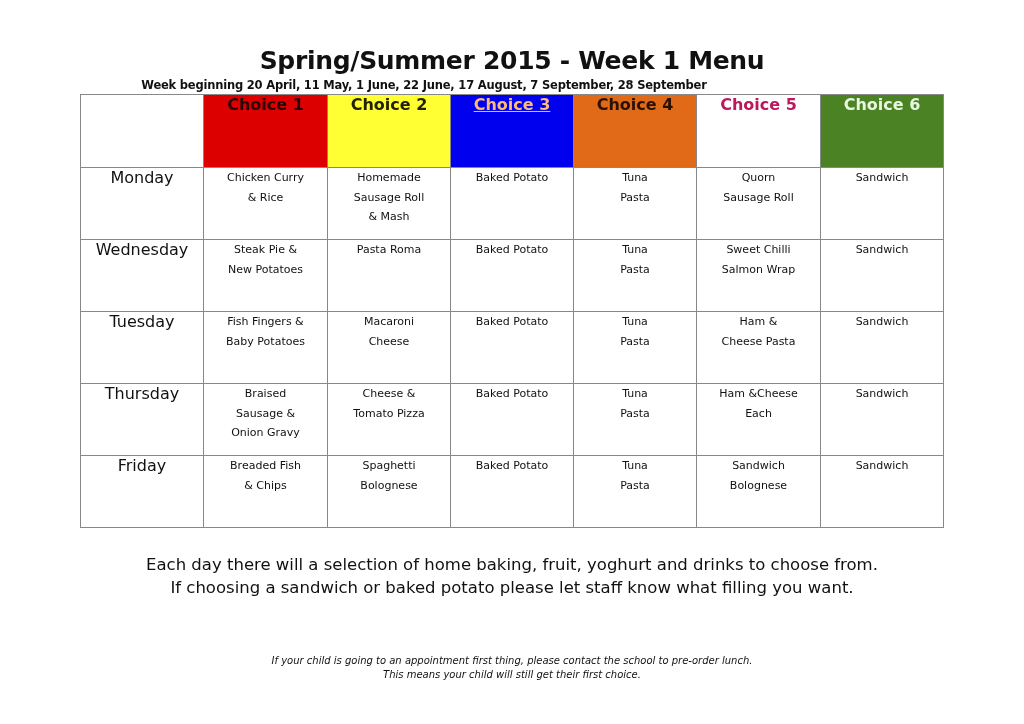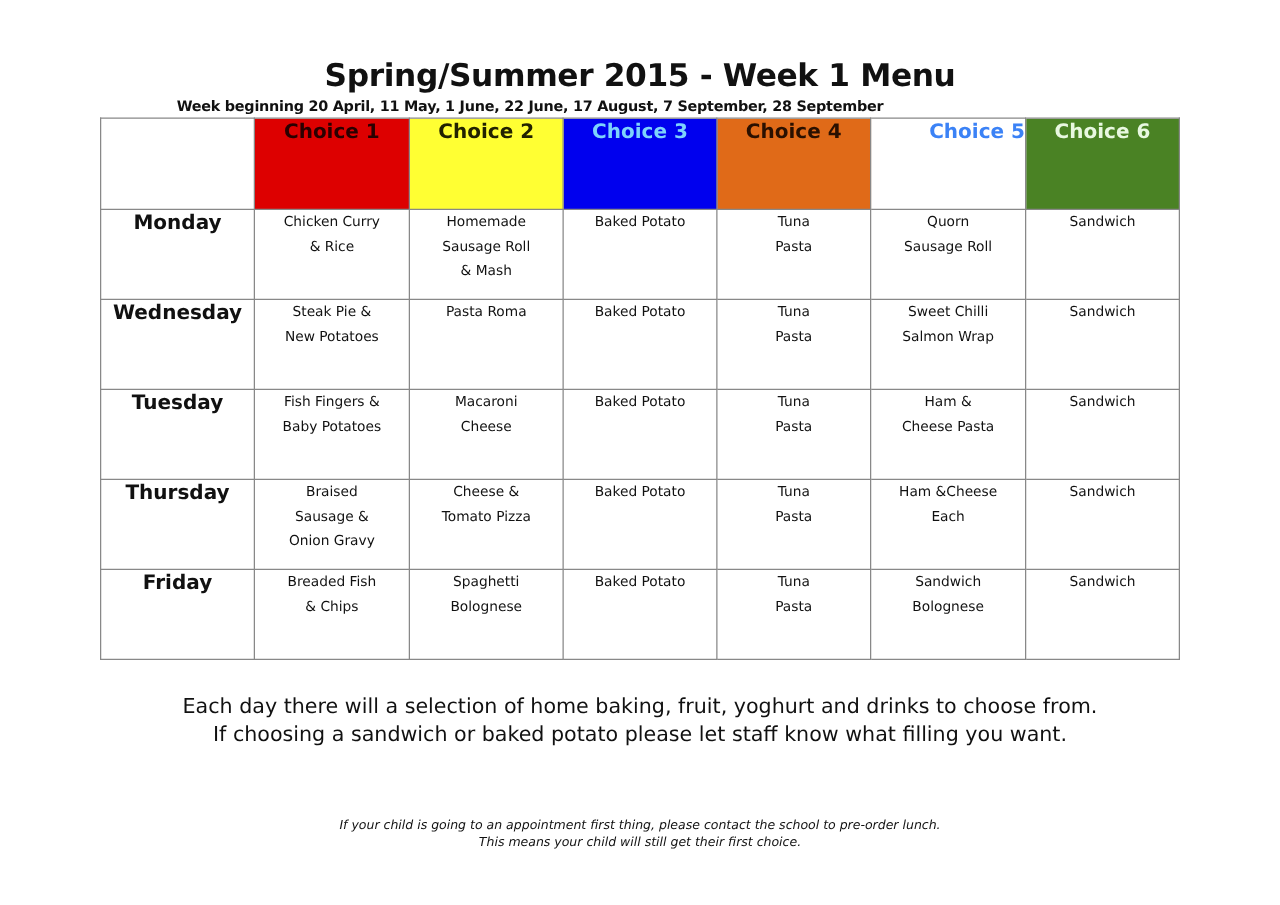--- a/index.html
+++ b/index.html
@@ -3,21 +3,21 @@
 <meta charset="utf-8">
 <style>
   html, body { margin:0; padding:0; background:#ffffff; }
   body { width:1024px; height:724px; position:relative; overflow:hidden; font-family:"DejaVu Sans", sans-serif; color:#111; }
   .title { position:absolute; left:0; width:1024px; top:46px; text-align:center; font-size:25px; font-weight:bold; letter-spacing:-0.3px; }
   .subtitle { position:absolute; left:0; width:848px; top:78px; text-align:center; font-size:11.5px; font-weight:bold; letter-spacing:-0.2px; }
   table.menu { position:absolute; left:80px; top:94px; border-collapse:collapse; table-layout:fixed; }
   table.menu td, table.menu th { border:1px solid #888; padding:0; vertical-align:top; text-align:center; }
   th.hdr { height:72px; vertical-align:middle; font-size:16px; font-weight:bold; }
   td.cell { height:71px; font-size:11px; line-height:19.5px; padding-top:2px; }
-  td.day { text-align:left; font-weight:bold; font-size:16px; padding-left:7px; padding-top:4px; }
+  td.day { text-align:left; font-weight:normal; font-size:16px; padding-left:7px; padding-top:4px; }
   .notes { position:absolute; left:0; width:1024px; top:553px; text-align:center; font-size:16.5px; line-height:23px; }
   .footer { position:absolute; left:0; width:1024px; top:654px; text-align:center; font-size:10px; font-style:italic; line-height:14px; }
 </style>
 </head>
 <body>
 
 <div class="title">Spring/Summer 2015 - Week 1 Menu</div>
 <div class="subtitle">Week beginning 20 April, 11 May, 1 June, 22  June, 17 August, 7 September, 28 September</div>
 
 <table class="menu">
@@ -28,23 +28,23 @@
       <col style="width:123px">
       <col style="width:123px">
       <col style="width:124px">
       <col style="width:123px">
   </colgroup>
   <thead>
     <tr>
       <th class="hdr"></th>
       <th class="hdr" style="background: rgb(221, 0, 0); color: rgb(42, 0, 0);"><span>Choice 1</span></th>
       <th class="hdr" style="background: rgb(255, 255, 51); color: rgb(34, 34, 0);"><span>Choice 2</span></th>
-      <th class="hdr" style="background: rgb(0, 0, 238); color: #7dd3fc;"><span>Choice 3</span></th>
+      <th class="hdr" style="background: rgb(0, 0, 238); color: #fdba74; text-decoration: underline;"><span>Choice 3</span></th>
       <th class="hdr" style="background: rgb(224, 106, 24); color: rgb(42, 16, 0);"><span>Choice 4</span></th>
-      <th class="hdr" style="background: rgb(255, 255, 255); color: #3b82f6; text-align: right;"><span>Choice 5</span></th>
+      <th class="hdr" style="background: rgb(255, 255, 255); color: #be185d;"><span>Choice 5</span></th>
       <th class="hdr" style="background: rgb(74, 130, 36); color: rgb(232, 248, 224);"><span>Choice 6</span></th>
     </tr>
   </thead>
   <tbody id="menu-body">
       <tr>
         <td class="cell day">Monday</td>
         <td class="cell">
           <div>Chicken Curry</div>
           <div>&amp; Rice</div>
         </td>

